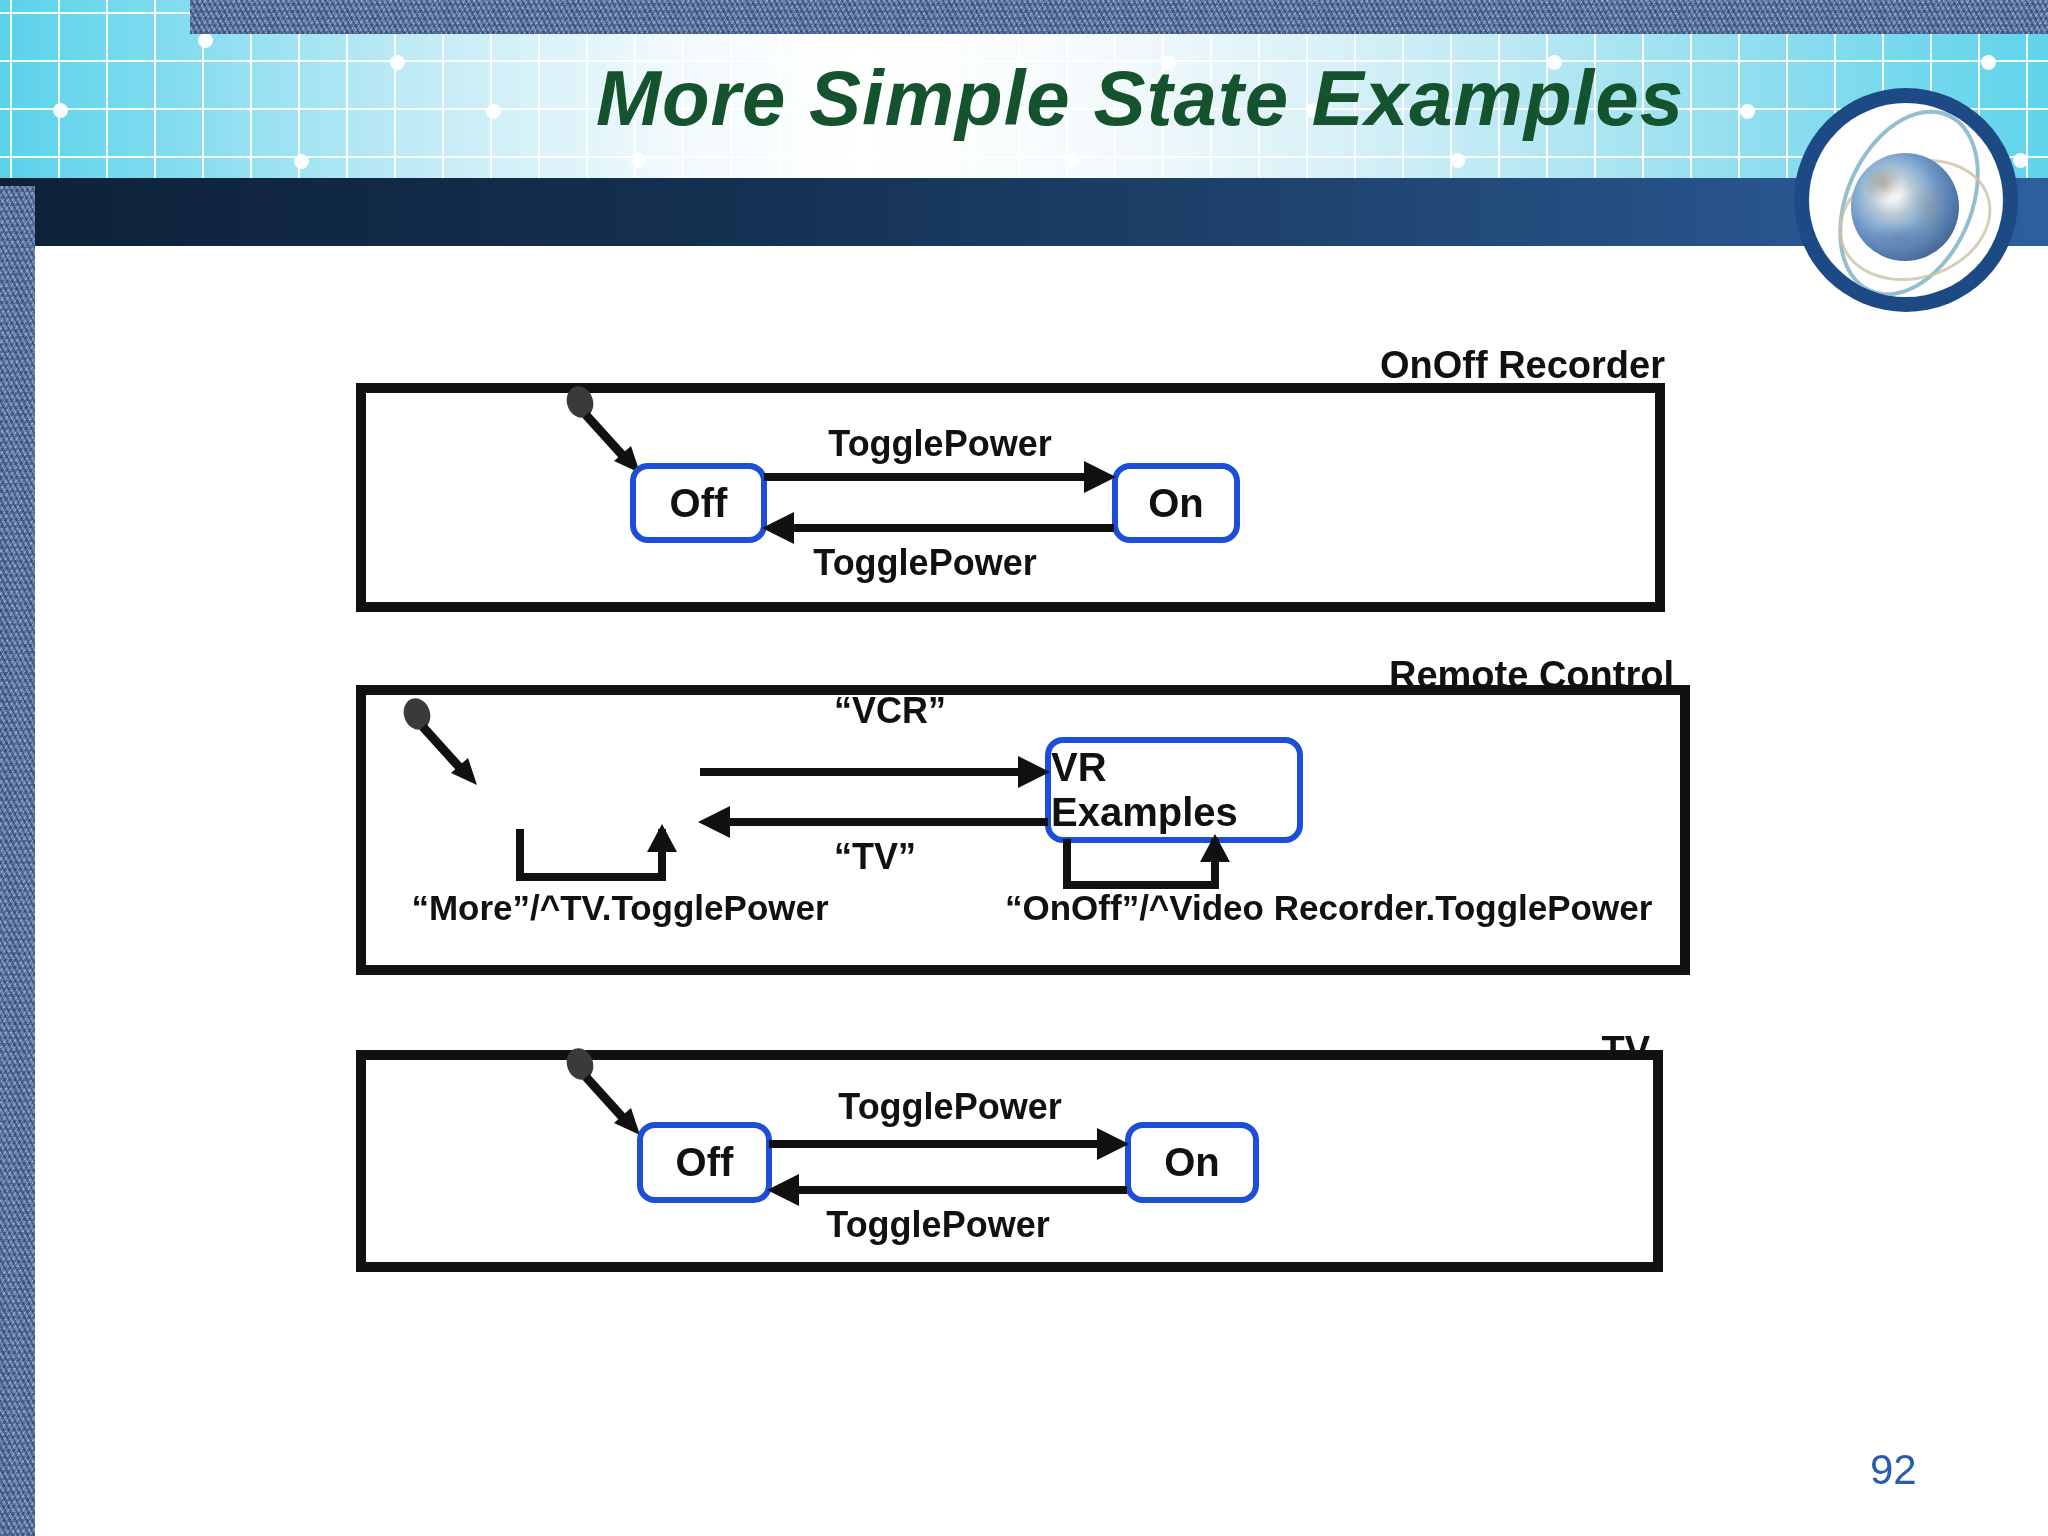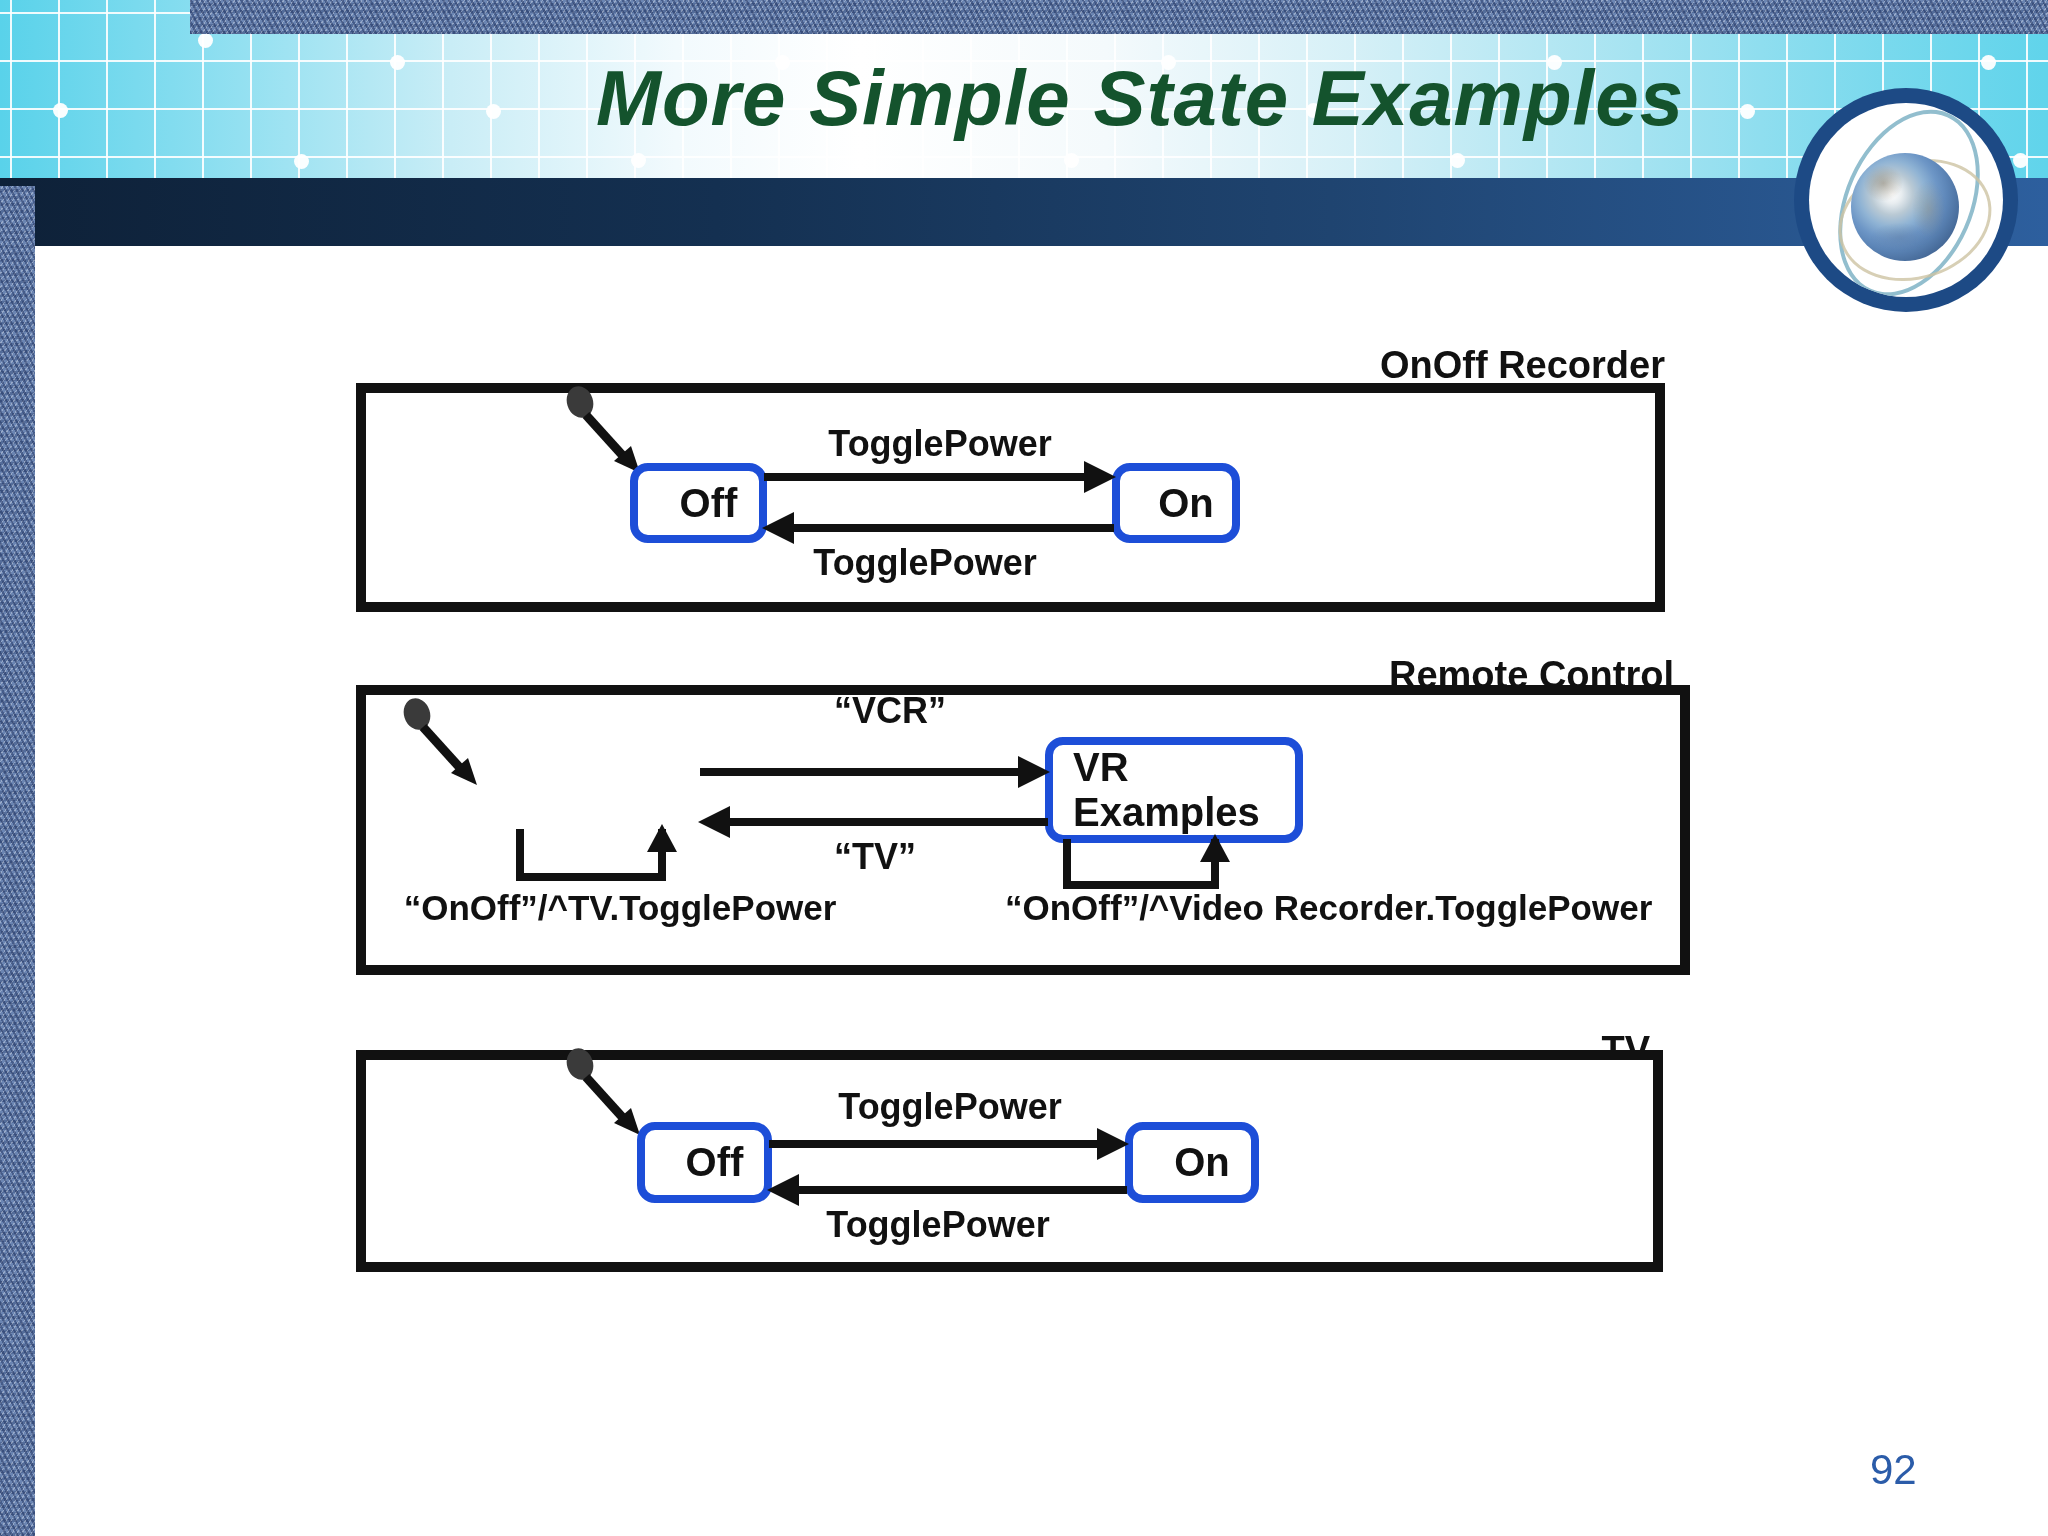--- a/index.html
+++ b/index.html
@@ -49,22 +49,22 @@
     background:radial-gradient(circle at 38% 38%,#ffffff 0%,#e8edf0 10%,#b9c9d4 22%,#8fb3d4 35%,
                #6d96c6 48%,#5d86b8 58%,#4a6f9e 72%,#3a5a85 85%,#2e4a70 100%);}
   .earth::before{content:"";position:absolute;inset:0;border-radius:50%;
     background:radial-gradient(closest-side at 30% 28%, rgba(140,130,110,.55), rgba(0,0,0,0) 60%),
                radial-gradient(closest-side at 72% 52%, rgba(150,145,125,.40), rgba(0,0,0,0) 55%),
                radial-gradient(closest-side at 45% 78%, rgba(90,120,160,.40), rgba(0,0,0,0) 60%);}
 
   
   .frame{position:absolute;border:10px solid #111;background:#fff;box-sizing:border-box;}
   .frame-title{position:absolute;font-weight:700;font-size:38px;color:#111;white-space:nowrap;}
-  .state{position:absolute;border:8px solid #1d4ed8;border-radius:18px;background:#fff;box-sizing:border-box;
-    display:flex;align-items:center;justify-content:center;font-weight:700;font-size:40px;color:#111;padding-left:20px;}
+  .state{position:absolute;border:6px solid #1d4ed8;border-radius:18px;background:#fff;box-sizing:border-box;
+    display:flex;align-items:center;justify-content:center;font-weight:700;font-size:40px;color:#111;}
   .arrow{position:absolute;height:32px;}
   .arrow .shaft{position:absolute;left:0;right:6px;top:12px;height:8px;background:#111;}
   .arrow.to-right .head{position:absolute;right:-2px;top:0;width:0;height:0;
     border-top:16px solid transparent;border-bottom:16px solid transparent;border-left:32px solid #111;}
   .arrow.to-left .shaft{left:6px;right:0;}
   .arrow.to-left .head{position:absolute;left:-2px;top:0;width:0;height:0;
     border-top:16px solid transparent;border-bottom:16px solid transparent;border-right:32px solid #111;}
   .tlabel{position:absolute;font-weight:700;font-size:36px;color:#111;text-align:center;white-space:nowrap;}
   .slabel{position:absolute;font-weight:700;font-size:35px;color:#111;white-space:nowrap;}
   .loop{position:absolute;border:8px solid #111;border-top:none;box-sizing:border-box;background:transparent;}
@@ -174,21 +174,21 @@
   <div class="arrow to-left" id="a2b">
     <div class="shaft"></div>
     <div class="head"></div>
   </div>
   <div class="tlabel" id="l2f">“VCR”</div>
   <div class="tlabel" id="l2b">“TV”</div>
   <div class="loop" id="loop2l"></div>
   <div class="loop-head" id="lh2l"></div>
   <div class="loop" id="loop2r"></div>
   <div class="loop-head" id="lh2r"></div>
-  <div class="slabel" id="sl2l">“OnOff”/^TV.TogglePower</div>
+  <div class="slabel" id="sl2l">“More”/^TV.TogglePower</div>
   <div class="slabel" id="sl2r">“OnOff”/^Video Recorder.TogglePower</div>
 
   <div class="frame-title" id="ft3">TV</div>
   <div class="frame" id="frame3"></div>
   <svg class="init" id="init3" viewBox="0 0 100 100">
     <ellipse cx="22" cy="17" rx="13" ry="16" fill="#3a3a3a" transform="rotate(-18 22 17)"></ellipse>
     <line x1="28" y1="30" x2="66" y2="72" stroke="#111" stroke-width="9"></line>
     <polygon points="82,88 56,76 73,61" fill="#111"></polygon>
   </svg>
   <div class="state" id="s3off">

